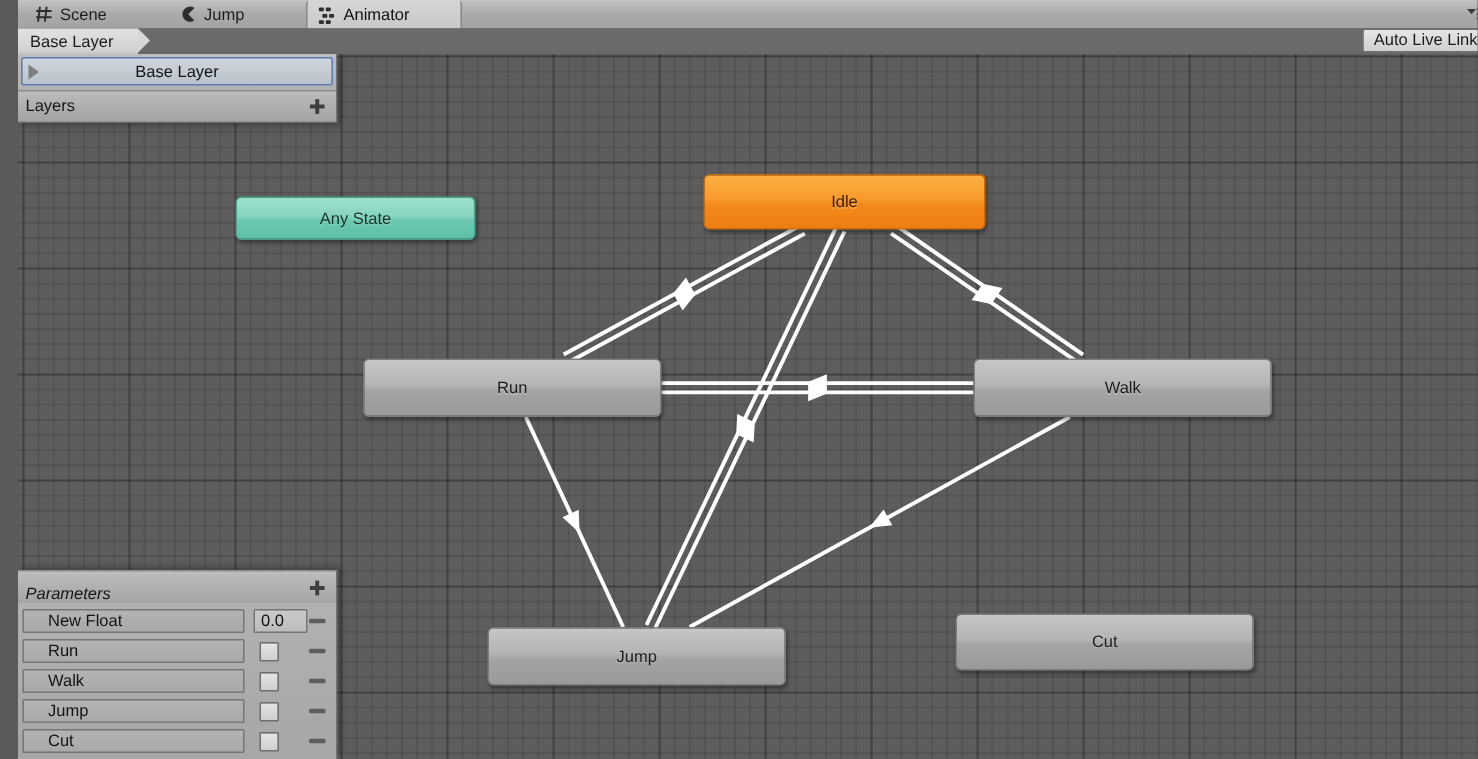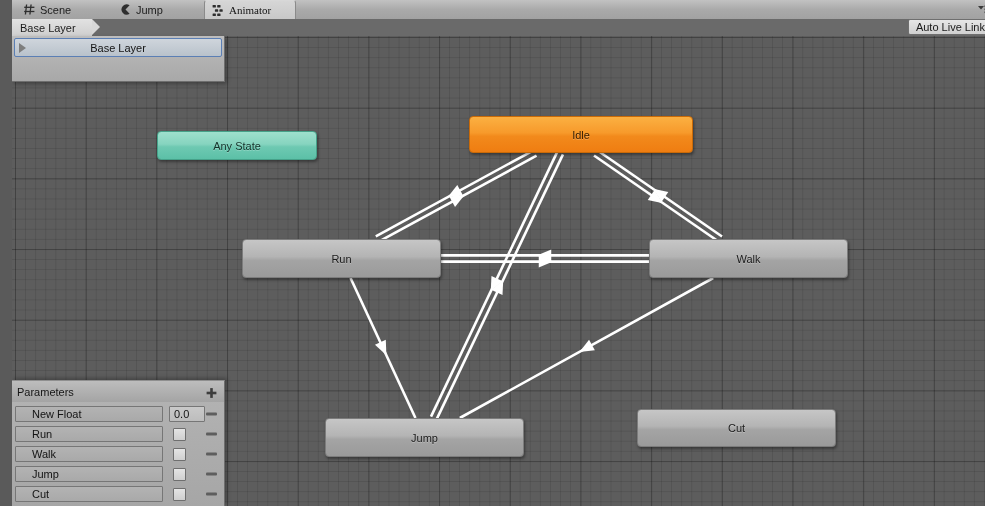--- a/index.html
+++ b/index.html
@@ -162,22 +162,23 @@
     background: linear-gradient(to bottom, #b4b4b4 0%, #a6a6a6 100%);
     border-right: 1px solid #6e6e6e;
     border-top: 1px solid #8f8f8f;
     box-shadow: 2px -2px 4px rgba(0,0,0,0.28);
     box-sizing: border-box;
   }
   .params-head {
     position: absolute; left: 0; top: 0;
     width: 212px; height: 21px;
     background: linear-gradient(to bottom, #bdbdbd 0%, #a4a4a4 100%);
-    display: flex; align-items: center;
-    box-sizing: border-box;
+    display: flex; align-items: flex-end;
+    box-sizing: border-box;
+    font-style: italic;
   }
   .params-head .lbl { font-size: 11px; color: #161616; margin-left: 5px; }
   .params-list { position: absolute; left: 0; top: 23px; width: 212px; }
   .param-row {
     position: relative;
     height: 20px; display: flex; align-items: center;
     padding: 0 2px 0 3px;
     box-sizing: border-box;
   }
   .param-name {
@@ -243,21 +244,21 @@
               </g>
             </svg></span>
           <span class="tab-label">Scene</span>
         </div>
         <div class="tab inactive" style="left: 100px; width: 66px;">
           <span class="tab-ico"><svg width="13" height="13" viewBox="0 0 13 13">
               <path d="M10.6 2.3 A5.1 5.1 0 1 0 10.6 10.7 L6.5 6.5 Z" fill="#2e2e2e"></path>
             </svg></span>
           <span class="tab-label">Jump</span>
         </div>
-        <div class="tab active" style="left: 192px; width: 92px; font-family: Liberation Serif, serif;">
+        <div class="tab active" style="left: 192px; width: 104px;">
           <span class="tab-ico"><svg width="13" height="13" viewBox="0 0 13 13">
               <g fill="#2e2e2e">
                 <rect x="0.6" y="1" width="3.3" height="2.5" rx="0.6"></rect>
                 <rect x="5.2" y="1" width="3.3" height="2.5" rx="0.6"></rect>
                 <rect x="2.9" y="5.3" width="3.3" height="2.5" rx="0.6"></rect>
                 <rect x="7.4" y="5.3" width="3.3" height="2.5" rx="0.6"></rect>
                 <rect x="0.6" y="9.5" width="3.3" height="2.5" rx="0.6"></rect>
                 <rect x="5.2" y="9.5" width="3.3" height="2.5" rx="0.6"></rect>
               </g>
             </svg></span>
@@ -312,21 +313,21 @@
         </g>
         <g>
           <line x1="701.2039106145252" y1="242" x2="447.79608938547483" y2="382" stroke="#ffffff" stroke-width="2.6" stroke-linecap="butt"></line>
           <polygon points="567.445068118134,315.8976321199198 577.0700911744074,303.74817405932276 582.8536743200949,314.2167826582207" fill="#ffffff"></polygon>
         </g>
       </svg>
     <div id="nodes-host">
         <div class="node any-state" style="left: 145px; top: 95px; width: 160px; height: 29px;">
           <span>Any State</span>
         </div>
-        <div class="node default-state" style="left: 457px; top: 80px; width: 224px; height: 37px;">
+        <div class="node default-state" style="left: 457px; top: 80px; width: 188px; height: 37px;">
           <span>Idle</span>
         </div>
         <div class="node normal" style="left: 230px; top: 203px; width: 199px; height: 39px;">
           <span>Run</span>
         </div>
         <div class="node normal" style="left: 637px; top: 203px; width: 199px; height: 39px;">
           <span>Walk</span>
         </div>
         <div class="node normal" style="left: 313px; top: 382px; width: 199px; height: 39px;">
           <span>Jump</span>
@@ -338,20 +339,29 @@
   </div>
 
   <div class="live-link">
     <span>Auto Live Link</span>
   </div>
 
   <div class="layers-panel">
     <div class="layer-row">
       <span class="tri"></span>
       <span class="lbl">Base Layer</span>
+    </div>
+    <div class="layers-head">
+      <span class="lbl">Layers</span>
+      <span class="plus-btn">
+        <svg width="13" height="13" viewBox="0 0 13 13">
+          <rect x="5.2" y="1.6" width="2.6" height="9.8" fill="#3d3d3d"></rect>
+          <rect x="1.6" y="5.2" width="9.8" height="2.6" fill="#3d3d3d"></rect>
+        </svg>
+      </span>
     </div>
   </div>
 
   <div class="params-panel">
     <div class="params-head">
       <span class="lbl">Parameters</span>
       <span class="plus-btn">
         <svg width="13" height="13" viewBox="0 0 13 13">
           <rect x="5.2" y="1.6" width="2.6" height="9.8" fill="#3d3d3d"></rect>
           <rect x="1.6" y="5.2" width="9.8" height="2.6" fill="#3d3d3d"></rect>

